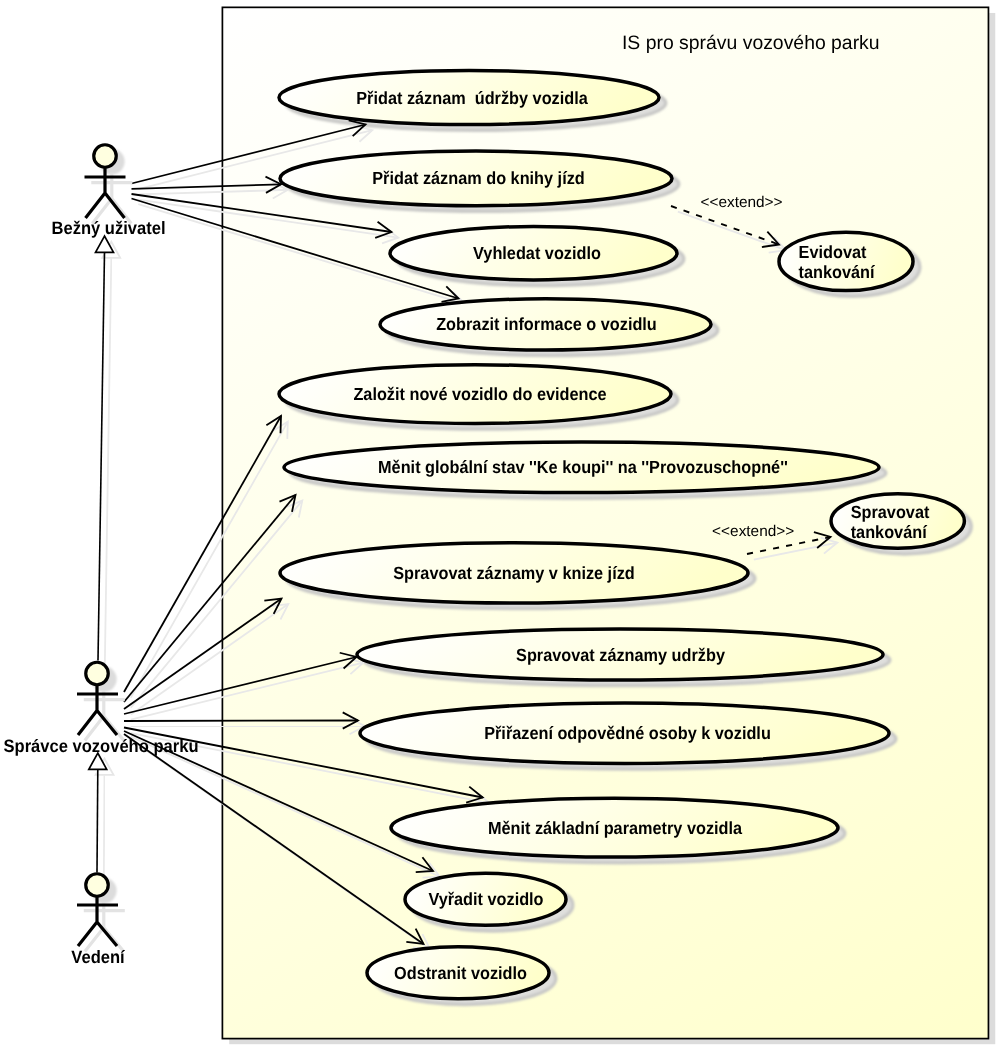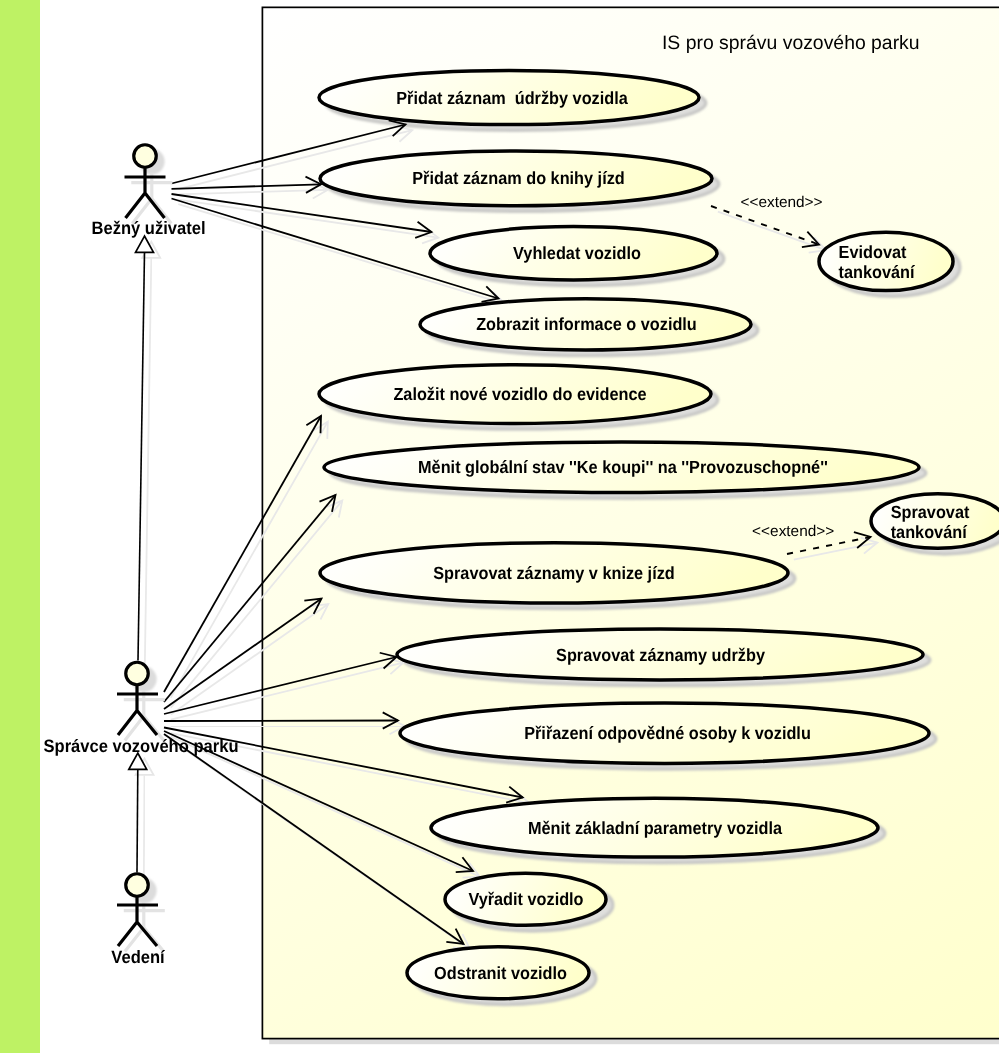--- a/index.html
+++ b/index.html
@@ -1,19 +1,19 @@
 <!DOCTYPE html>
 <html><head>
 <meta charset="utf-8">
 <title>IS pro správu vozového parku — Use Case Diagram</title>
 <style>
   html,body{margin:0;padding:0;background:#ffffff;}
   body{width:999px;height:1053px;overflow:hidden;
        font-family:"Liberation Sans",sans-serif;}
-  #stage{position:relative;width:933px;height:1053px;background:#bef264;padding-left:40px;
+  #stage{position:relative;width:933px;height:1053px;background:#a16207;
          -webkit-font-smoothing:antialiased;}
   svg{display:block;shape-rendering:geometricPrecision;}
   text{text-rendering:geometricPrecision;}
   .uc-label{font-family:"Liberation Sans",sans-serif;font-weight:bold;font-size:17.6px;fill:#000000;}
   .actor-label{font-family:"Liberation Sans",sans-serif;font-weight:bold;font-size:17.9px;fill:#000000;}
   .sys-title{font-family:"Liberation Sans",sans-serif;font-weight:normal;font-size:19.4px;fill:#000000;}
   .stereo{font-family:"Liberation Sans",sans-serif;font-weight:normal;font-size:15.4px;fill:#000000;}
   .ell{fill:url(#gradEll);stroke:#000000;stroke-width:3.5;}
   .ellsh{fill:#dfdfdd;stroke:#c9c9c7;stroke-width:3.5;filter:url(#blurSh);}
   .assoc{stroke:#000000;stroke-width:1.8;fill:none;}

